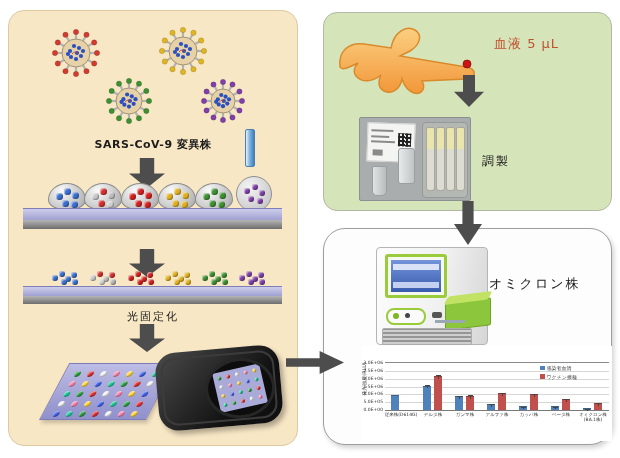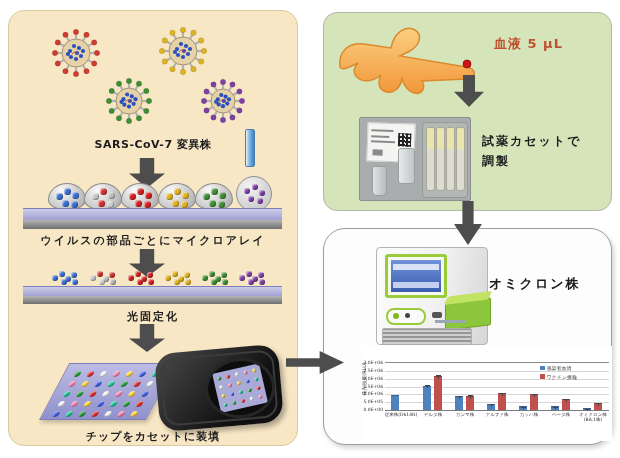--- a/index.html
+++ b/index.html
@@ -5,21 +5,21 @@
   html,body{margin:0;padding:0;background:#ffffff;}
   #canvas{position:relative;width:620px;height:458px;background:#ffffff;overflow:hidden;
           font-family:"DejaVu Sans",sans-serif;}
   .panel{position:absolute;box-sizing:border-box;}
   #panel-left{left:8px;top:10px;width:290px;height:436px;background:#f8e7c5;
               border:1px solid #dcc9a2;border-radius:16px;}
   #panel-green{left:323px;top:12px;width:289px;height:199px;background:#d6e4ba;
                border:1px solid #b2b8a4;border-radius:14px;}
   #panel-white{left:323px;top:228px;width:289px;height:217px;background:#fdfdfd;
                border:1.5px solid #9e9e9e;border-radius:22px;box-shadow:2px 3px 5px rgba(0,0,0,.18);}
-  .lbl{position:absolute;color:#1c1c1c;white-space:nowrap;font-weight:bold;}
+  .lbl{position:absolute;color:#1c1c1c;white-space:nowrap;}
   .center{left:0;width:100%;text-align:center;}
   .arrow-down{position:absolute;background:#4d4d4d;
     clip-path:polygon(30% 0,70% 0,70% 52%,100% 52%,50% 100%,0 52%,30% 52%);}
   .arrow-right{position:absolute;background:#4d4d4d;
     clip-path:polygon(0 32%,58% 32%,58% 0,100% 50%,58% 100%,58% 68%,0 68%);}
   
   #virus-svg{position:absolute;left:0;top:0;}
   #pipette{position:absolute;left:236px;top:118px;width:8px;height:36px;border:1px solid #4a7fb0;
            background:linear-gradient(90deg,#e6f3fc,#7fb4e0 45%,#3e7fc0);border-radius:2px;}
   #iso-circle{position:absolute;left:227px;top:165px;width:34px;height:34px;border-radius:50%;
@@ -248,21 +248,21 @@
           <circle cx="6" cy="-1.7142857142857142" r="2.1" fill="#2a50c0"></circle>
           <circle cx="4.285714285714286" cy="2.571428571428571" r="2.1" fill="#2a50c0"></circle>
           <circle cx="0" cy="5.142857142857142" r="2.1" fill="#2a50c0"></circle>
           <circle cx="-4.285714285714286" cy="3.4285714285714284" r="2.1" fill="#2a50c0"></circle>
           <circle cx="-6.857142857142857" cy="0.8571428571428571" r="2.1" fill="#2a50c0"></circle>
           <circle cx="0.8571428571428571" cy="0" r="2.1" fill="#2a50c0"></circle>
           <path d="M-3.4285714285714284,0.8571428571428571 q2.571428571428571,-3.4285714285714284 5.142857142857142,0" fill="none" stroke="#c04030" stroke-width="0.9"></path>
         </g>
       </svg>
 
-    <div class="lbl center" style="top:126px;font-size:11px;font-weight:600;letter-spacing:.5px;">SARS-CoV-7 変異株</div>
+    <div class="lbl center" style="top:126px;font-size:11px;font-weight:600;letter-spacing:.5px;">SARS-CoV-9 変異株</div>
 
     <div id="pipette"></div>
     <div class="arrow-down" style="left:120px;top:147px;width:36px;height:30px;"></div>
     <div id="iso-circle">
         <div class="dot" style="left: 7px; top: 11px; width: 6px; height: 6px; background: rgb(128, 64, 168);"></div>
         <div class="dot" style="left: 15px; top: 7px; width: 6px; height: 6px; background: rgb(128, 64, 168);"></div>
         <div class="dot" style="left: 22px; top: 13px; width: 6px; height: 6px; background: rgb(128, 64, 168);"></div>
         <div class="dot" style="left: 11px; top: 19px; width: 6px; height: 6px; background: rgb(128, 64, 168);"></div>
         <div class="dot" style="left: 20px; top: 21px; width: 6px; height: 6px; background: rgb(128, 64, 168);"></div>
       </div>
@@ -300,21 +300,20 @@
           <div class="dot" style="left: 7px; top: 9px; width: 7px; height: 7px; background: rgb(63, 143, 51);"></div>
           <div class="dot" style="left: 15px; top: 4px; width: 7px; height: 7px; background: rgb(63, 143, 51);"></div>
           <div class="dot" style="left: 23px; top: 8px; width: 7px; height: 7px; background: rgb(63, 143, 51);"></div>
           <div class="dot" style="left: 13px; top: 16px; width: 7px; height: 7px; background: rgb(63, 143, 51);"></div>
           <div class="dot" style="left: 22px; top: 17px; width: 7px; height: 7px; background: rgb(63, 143, 51);"></div>
         </div>
       </div>
     <div class="array-lav" style="top:197px;height:12px;"></div>
     <div class="array-gray" style="top:209px;height:9px;"></div>
 
-    <div class="lbl center" style="top:222px;font-size:11px;letter-spacing:2px;">ウイルスの部品ごとにマイクロアレイ</div>
     <div class="arrow-down" style="left:120px;top:238px;width:36px;height:28px;"></div>
 
     <div id="clusters">
         <div class="dot" style="left: 43px; top: 264px; width: 6px; height: 6px; background: rgb(58, 111, 208);"></div>
         <div class="dot" style="left: 50px; top: 260px; width: 6px; height: 6px; background: rgb(58, 111, 208);"></div>
         <div class="dot" style="left: 56px; top: 265px; width: 6px; height: 6px; background: rgb(58, 111, 208);"></div>
         <div class="dot" style="left: 62px; top: 261px; width: 6px; height: 6px; background: rgb(58, 111, 208);"></div>
         <div class="dot" style="left: 52px; top: 268px; width: 6px; height: 6px; background: rgb(58, 111, 208);"></div>
         <div class="dot" style="left: 63px; top: 268px; width: 6px; height: 6px; background: rgb(58, 111, 208);"></div>
         <div class="dot" style="left: 81px; top: 264px; width: 6px; height: 6px; background: rgb(198, 198, 198);"></div>
@@ -410,21 +409,20 @@
             <div class="dot" style="left: 31px; top: 22px; width: 4px; height: 4px; background: rgb(47, 158, 68);"></div>
             <div class="dot" style="left: 40px; top: 22px; width: 4px; height: 4px; background: rgb(224, 49, 49);"></div>
             <div class="dot" style="left: 4px; top: 31px; width: 4px; height: 4px; background: rgb(32, 201, 151);"></div>
             <div class="dot" style="left: 13px; top: 31px; width: 4px; height: 4px; background: rgb(47, 158, 68);"></div>
             <div class="dot" style="left: 22px; top: 31px; width: 4px; height: 4px; background: rgb(224, 49, 49);"></div>
             <div class="dot" style="left: 31px; top: 31px; width: 4px; height: 4px; background: rgb(241, 243, 245);"></div>
             <div class="dot" style="left: 40px; top: 31px; width: 4px; height: 4px; background: rgb(247, 131, 172);"></div>
           </div>
       </div>
     </div>
-    <div class="lbl center" style="top:418px;font-size:11px;letter-spacing:1px;">チップをカセットに装填</div>
   </div>
 
   <div class="arrow-right" style="left:286px;top:351px;width:58px;height:23px;z-index:5;"></div>
 
   <div id="panel-green" class="panel">
     <svg id="hand-svg" width="160" height="92" viewBox="0 0 160 92">
       <defs>
         <linearGradient id="handGrad" x1="0" y1="0" x2="0" y2="1">
           <stop offset="0" stop-color="#fbcf80"></stop>
             <stop offset="1" stop-color="#f2973a"></stop>
@@ -449,21 +447,20 @@
       </div>
       <div id="tube-small"></div>
       <div id="bottle-mid"></div>
       <div id="tip-rack">
         <div class="tip" style="left:3px;"></div>
         <div class="tip" style="left:13px;"></div>
         <div class="tip" style="left:23px;"></div>
         <div class="tip" style="left:33px;"></div>
       </div>
     </div>
-    <div class="lbl" style="left:158px;top:120px;font-size:12px;letter-spacing:2px;">試薬カセットで</div>
     <div class="lbl" style="left:158px;top:140px;font-size:12px;letter-spacing:2px;">調製</div>
   </div>
 
   <div class="arrow-down" style="left:454px;top:201px;width:28px;height:44px;z-index:5;"></div>
 
   <div id="panel-white" class="panel">
     <div id="instrument">
       <div id="inst-body">
         <div id="inst-screen">
           <div id="inst-screen-inner"></div>

